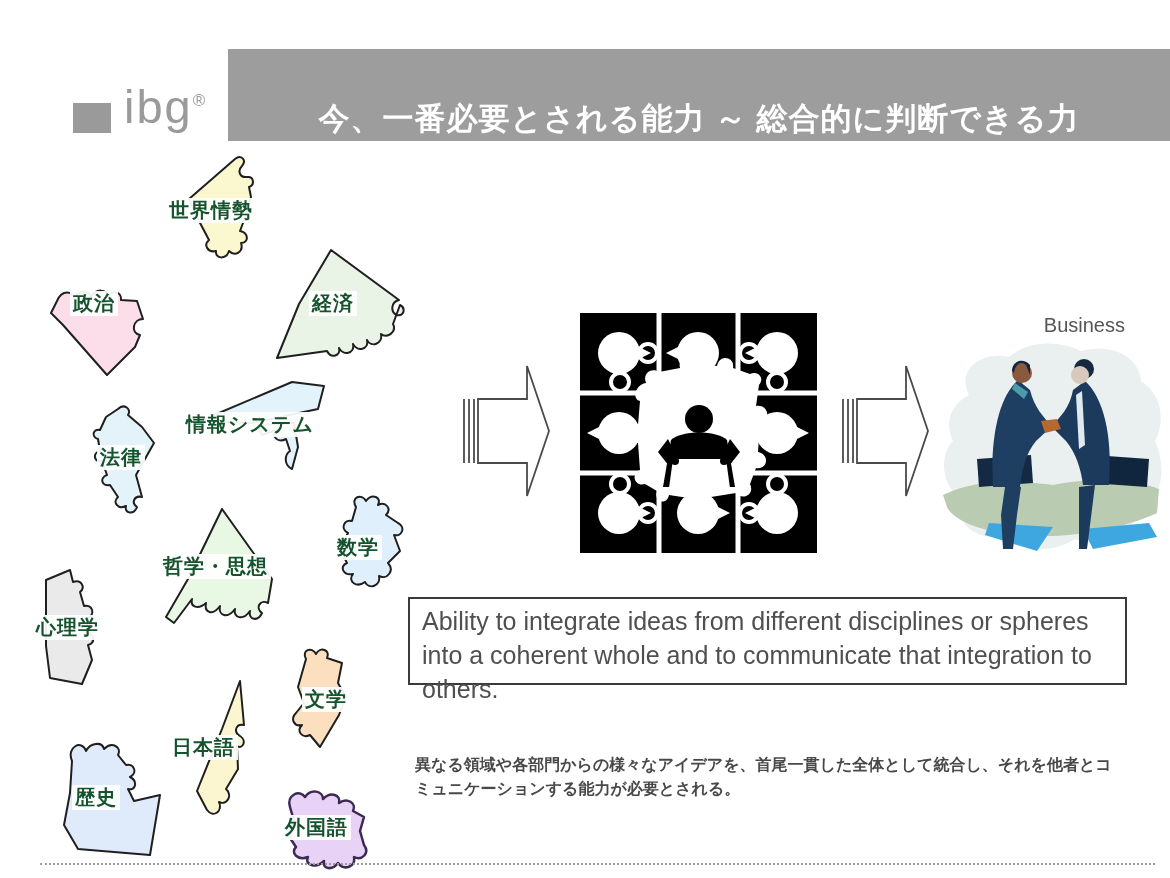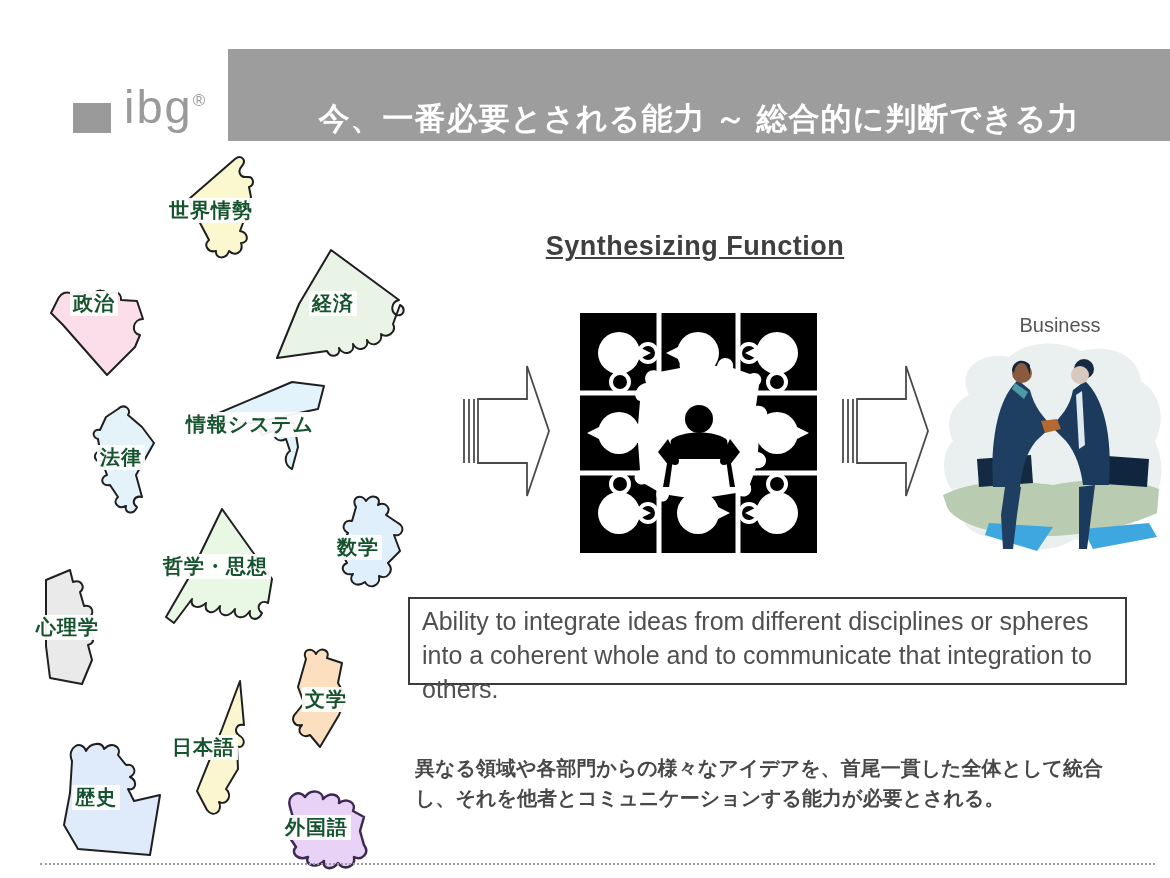--- a/index.html
+++ b/index.html
@@ -22,28 +22,28 @@
 
   
   .piece-label{position:absolute;font-weight:bold;font-size:20px;color:#14532d;
                background:rgba(255,255,255,.93);padding:0 3px;letter-spacing:1px;
                white-space:nowrap;line-height:1.25;}
 
   
   .syn-heading{position:absolute;left:445px;top:190px;width:500px;text-align:center;
                font-size:27px;font-weight:bold;color:#3f3f3f;text-decoration:underline;
                letter-spacing:0.5px;}
-  .business-label{position:absolute;left:995px;top:273px;width:130px;text-align:center;
+  .business-label{position:absolute;left:995px;top:273px;width:130px;text-align:right;
                   font-size:20px;color:#555555;}
 
   .def-box{position:absolute;left:408px;top:556px;width:719px;height:88px;
            border:2px solid #3a3a3a;box-sizing:border-box;padding:5px 12px;
            font-size:25px;line-height:1.36;color:#4f4f4f;}
   .ja-text{position:absolute;left:415px;top:712px;width:706px;
-           font-size:20px;font-weight:bold;color:#484848;line-height:1.5;}
+           font-size:16px;font-weight:bold;color:#484848;line-height:1.5;}
 
   
   .foot-line{position:absolute;left:40px;top:822px;width:1115px;height:0;
              border-top:2px dotted #9a9a9a;}
   .copyright{position:absolute;left:700px;top:836px;width:415px;text-align:right;
              font-size:19px;color:#595959;}
 </style>
 </head>
 <body>
 
@@ -112,21 +112,20 @@
   <svg class="abs" style="left:52px;top:690px;width:112px;height:130px" viewBox="0 0 112 130">
     <path stroke="#1f1f1f" stroke-width="2" stroke-linejoin="round" d="M20,30 C14,16 30,8 34,20 C38,12 50,10 52,18 C60,10 70,16 66,24 L74,34 C82,32 86,42 78,46 C86,50 84,60 76,58 L82,70 L108,64 L98,124 L26,118 L12,94 L18,62 Z" fill="#dfeafa"></path>
   </svg>
   <span class="piece-label" style="left:72px;top:744px">歴史</span>
 
   <svg class="abs" style="left:276px;top:738px;width:96px;height:98px" viewBox="0 0 96 98">
     <path stroke="#3c2a55" stroke-width="2.5" stroke-linejoin="round" d="M14,28 C10,16 24,10 29,18 C35,9 47,12 47,20 C55,12 65,16 63,24 C71,18 81,24 77,32 L88,38 L84,52 L88,66 C94,74 86,82 78,78 C80,88 68,92 62,84 C56,92 46,90 48,82 C40,90 28,86 32,78 C22,82 14,74 20,68 L12,56 L18,42 Z" fill="#e8d3f7"></path>
   </svg>
   <span class="piece-label" style="left:282px;top:774px">外国語</span>
 
-  <div class="syn-heading">Synthesizing Function</div>
 
   <svg class="abs" style="left:461px;top:322px;width:90px;height:136px" viewBox="0 0 90 136">
     <g fill="none" stroke="#4a4a4a" stroke-width="1.8">
       <path d="M3,36 V100"></path>
         <path d="M8,36 V100"></path>
         <path d="M13,36 V100"></path>
     </g>
     <path d="M17,36 H66 V3 L88,68 L66,133 V100 H17 Z" fill="#ffffff" stroke="#4a4a4a" stroke-width="1.8"></path>
   </svg>
 

